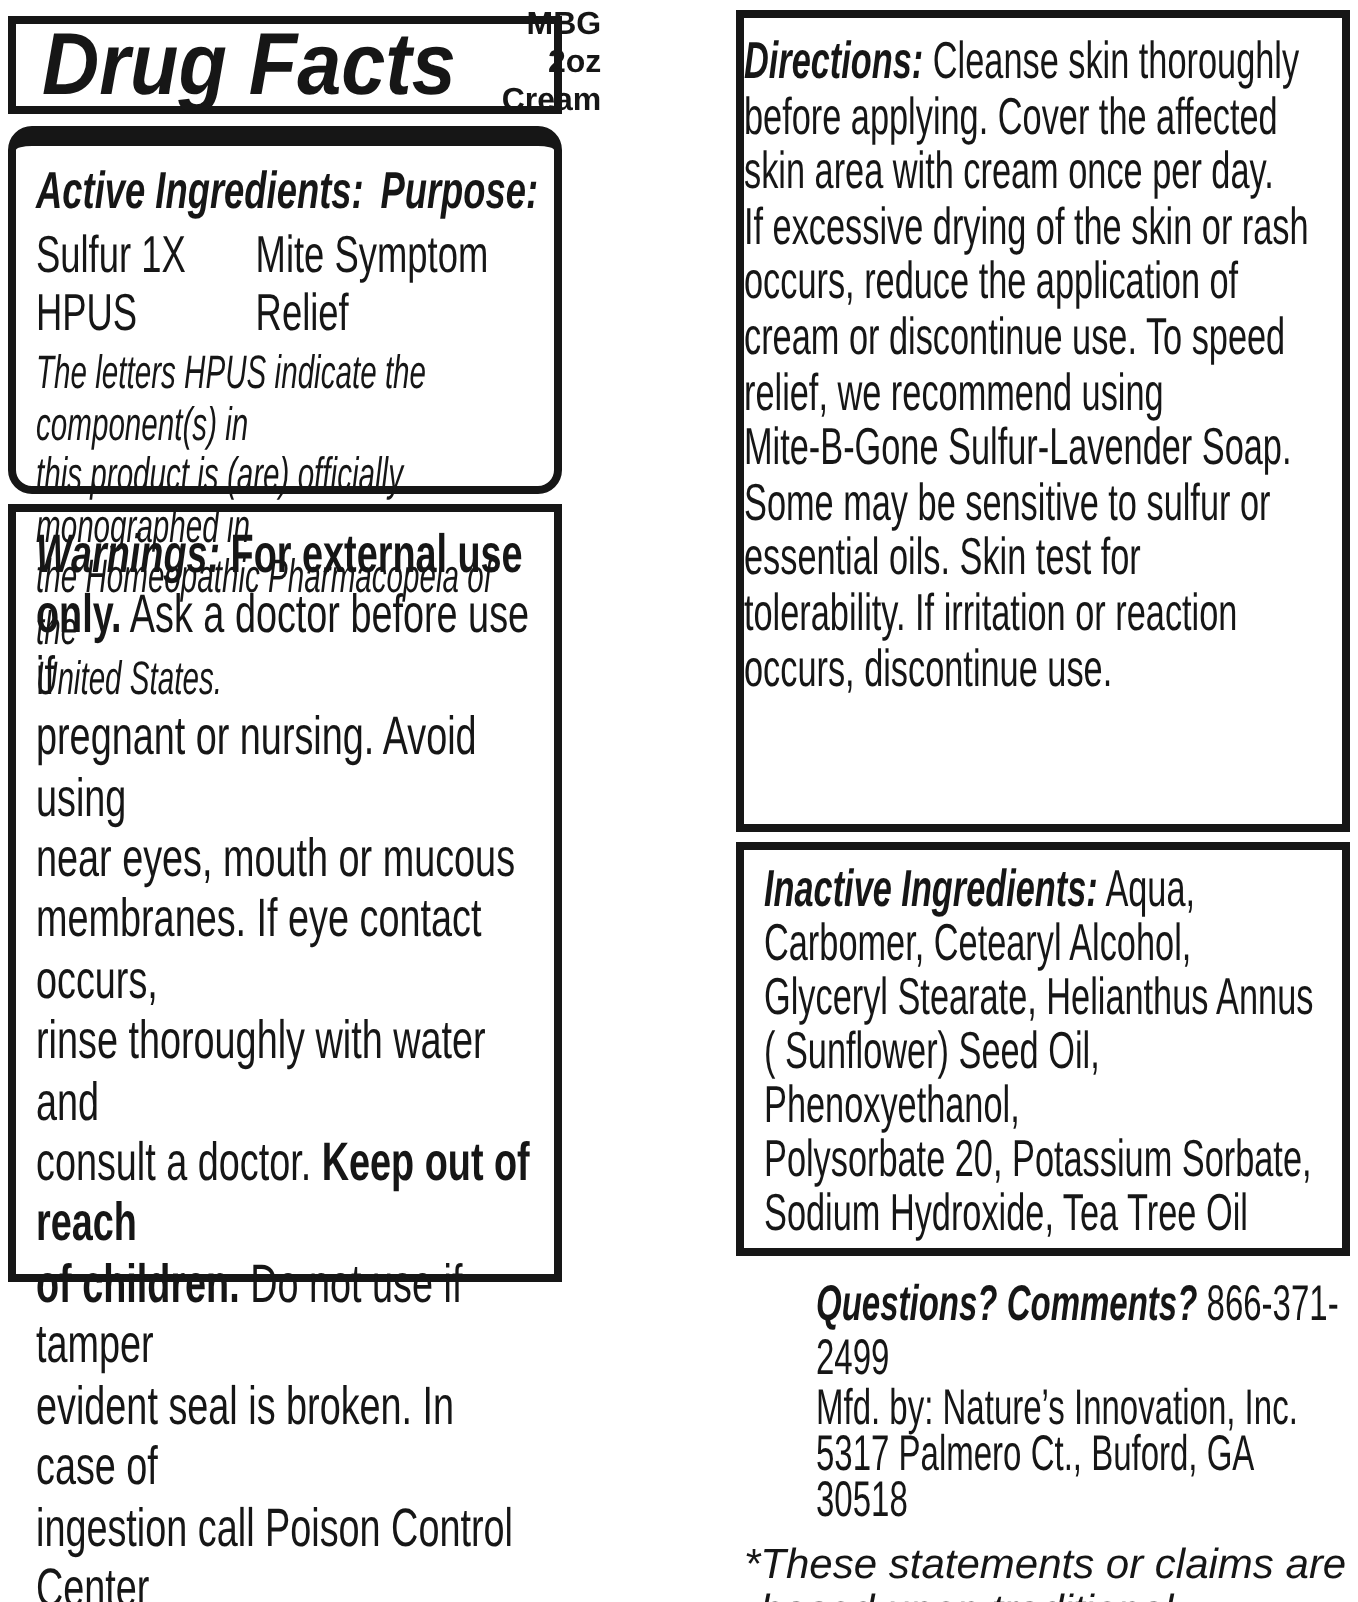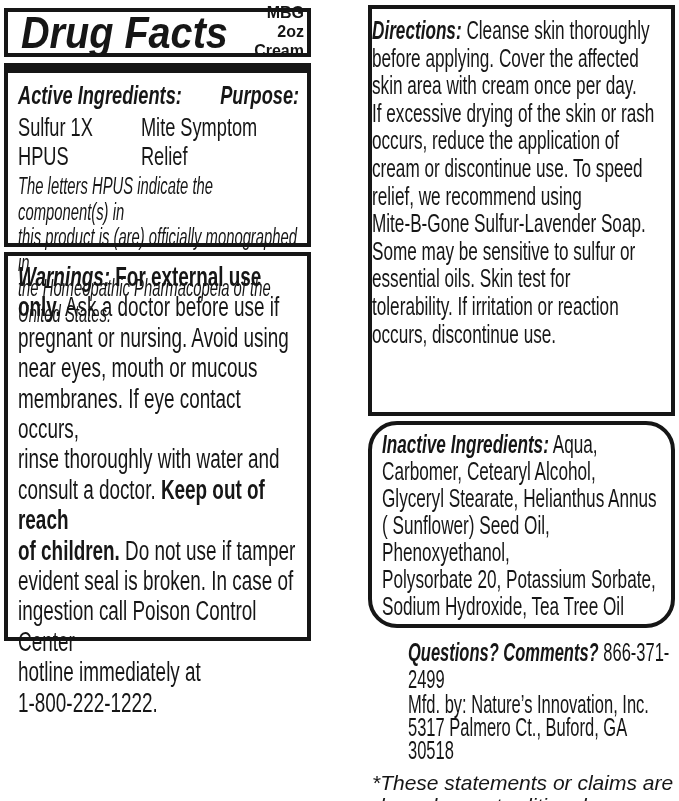--- a/index.html
+++ b/index.html
@@ -6,21 +6,21 @@
   body {
     width: 679px; height: 801px;
     background: #ffffff;
     font-family: "Liberation Sans", sans-serif;
     color: #161616;
     position: relative;
     overflow: hidden;
   }
   .label { position: absolute; inset: 0; }
   .col { position: absolute; }
-  .col-left  { left: 4px;  top: 8px; width: 307px; }
+  .col-left  { left: 4px;  top: 8px; width: 277px; }
   .col-right { left: 368px; top: 5px; width: 307px; }
 
   .box { border: 4px solid #161616; background: #fff; box-sizing: border-box; }
 
   
   .condL { transform: scaleX(0.70); transform-origin: 0 0; width: 142.9%; }
   .condR { transform: scaleX(0.66); transform-origin: 0 0; width: 151.5%; }
   .condN { transform: scaleX(0.63); transform-origin: 0 0; width: 158.7%; }
 
   .txt { white-space: pre-line; margin: 0; }
@@ -41,36 +41,37 @@
   .product-tag {
     font-weight: bold; font-size: 16px; line-height: 19px;
     text-align: right; white-space: pre-line;
     margin-top: -2px;
   }
 
   .active-box {
     margin-top: 6px; height: 184px;
     border-top-width: 10px;
     padding: 8px 8px 0 10px;
+    border-radius: 12px;
   }
   .ai-row { display: flex; justify-content: space-between; font-size: 26px; line-height: 28px; }
   .ai-row2 { margin-top: 4px; font-size: 26px; line-height: 29px; font-weight: normal; }
   .hpus-note { font-style: italic; font-size: 23.5px; line-height: 25.5px; margin-top: 3px; }
 
   .uses-box { margin-top: 6px; height: 75px; padding: 5px 8px 0 10px; }
   .uses-box .txt { font-size: 27px; line-height: 30px; }
 
   .warnings-box { margin-top: 5px; height: 389px; padding: 6px 6px 0 10px; }
   .warnings-box .txt { font-size: 27px; line-height: 30.4px; }
 
   
   .directions-box { height: 411px; padding: 8px 6px 0 0; }
   .directions-box .txt { font-size: 26px; line-height: 27.6px; }
 
-  .inactive-box { margin-top: 5px; height: 207px; padding: 6px 6px 0 10px; border-radius: 29px; }
+  .inactive-box { margin-top: 5px; height: 207px; padding: 6px 6px 0 10px; }
   .inactive-box .txt { font-size: 26px; line-height: 27px; }
 
   .contact-block { margin-top: 11px; padding-left: 4px; margin-left: 36px; }
   .contact-line1 { font-size: 25px; line-height: 27px; }
   .contact-addr  { font-size: 25px; line-height: 23px; }
 
   .disclaimer-block {
     margin-top: 10px;
     padding-left: 12px; text-indent: -8px;
     font-size: 21px; line-height: 22.5px; font-style: italic;

